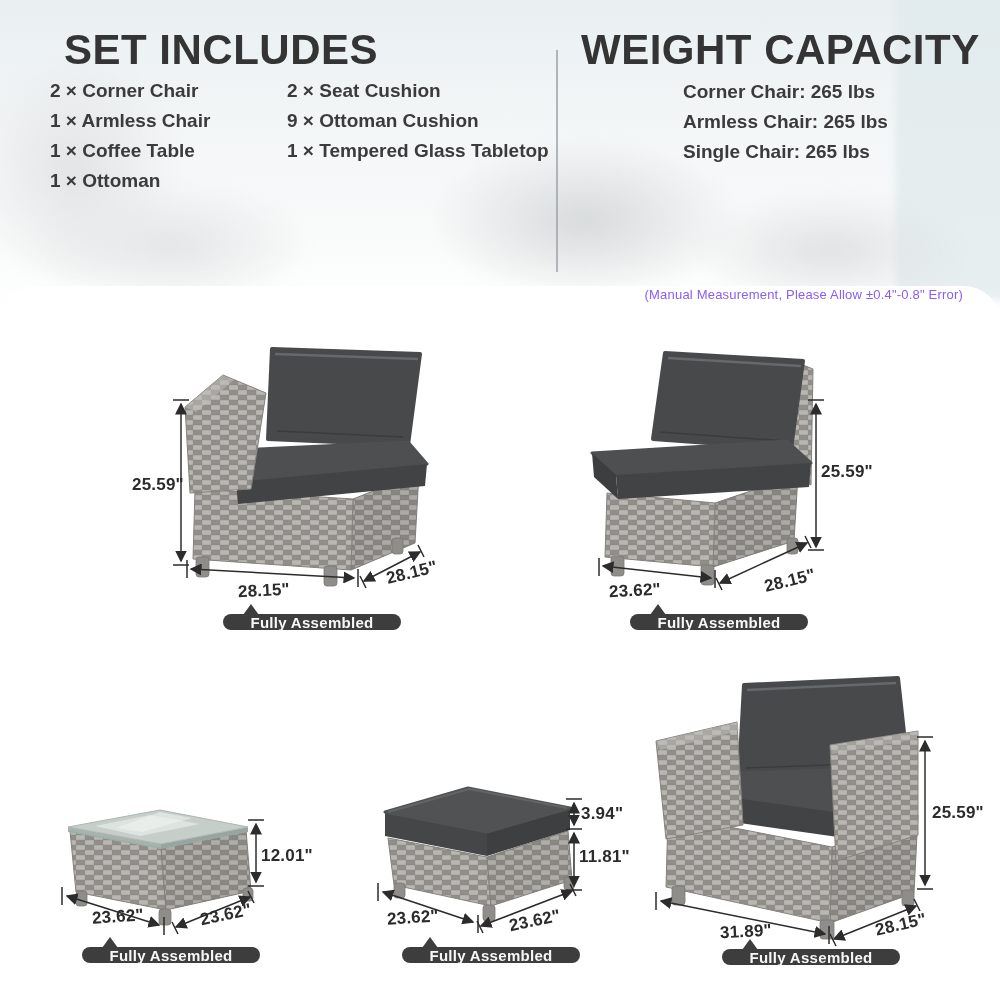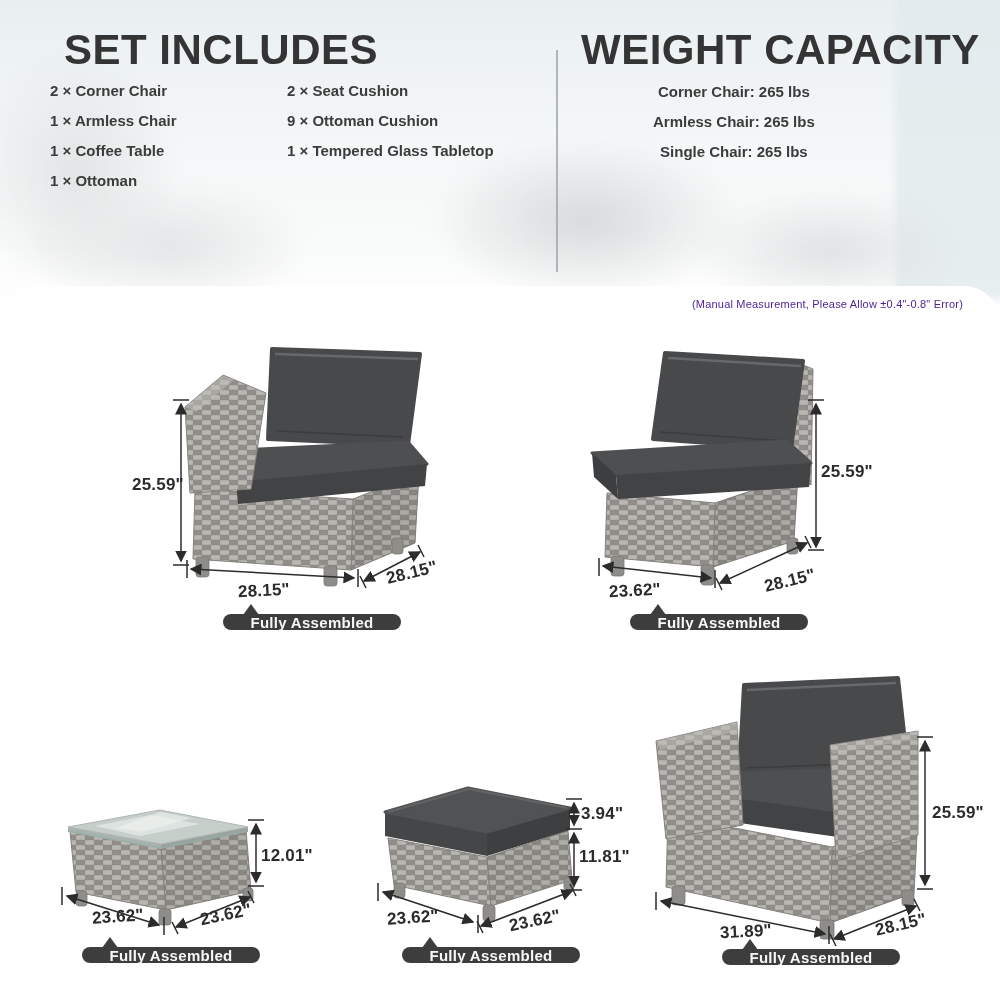--- a/index.html
+++ b/index.html
@@ -12,29 +12,29 @@
   .b1{left:-30px;top:50px;width:210px;height:240px;background:radial-gradient(closest-side,#e2e4e5,rgba(226,228,229,0));}
   .b2{left:430px;top:140px;width:310px;height:160px;background:radial-gradient(closest-side,#d7dadb,rgba(215,218,219,0));}
   .b3{left:895px;top:-20px;width:120px;height:320px;border-radius:0;background:#e0eaec;opacity:.75;filter:blur(4px);}
   .b4{left:30px;top:180px;width:280px;height:130px;background:radial-gradient(closest-side,#e3e5e6,rgba(227,229,230,0));}
   .b5{left:690px;top:190px;width:280px;height:120px;background:radial-gradient(closest-side,#dfe2e3,rgba(223,226,227,0));}
   .hero h1{position:absolute;margin:4px;font-size:42px;font-weight:700;letter-spacing:.5px;
            color:#343434;text-align:left;white-space:nowrap;}
   .title-left{left:60px;top:22px;width:400px;}
   .title-right{left:577px;top:22px;width:400px;}
   .hero ul{list-style:none;margin:0;padding:0;position:absolute;}
-  .hero li{font-size:15px;font-weight:600;color:#3b3b3b;line-height:30px;white-space:nowrap;}
+  .hero li{font-size:19px;font-weight:600;color:#3b3b3b;line-height:30px;white-space:nowrap;}
   .col1{left:50px;top:76px;}
   .col2{left:287px;top:76px;}
-  .wcol{left:653px;top:77px;text-align:center;}
+  .wcol{left:683px;top:77px;}
   .divider{position:absolute;left:556px;top:50px;width:2px;height:222px;background:#99a1a5;opacity:.75;}
   
   .panel{position:absolute;left:0;top:286px;width:1000px;height:714px;background:#fff;
          border-radius:36px 36px 0 0;}
-  .note{position:absolute;right:37px;top:12px;font-size:11px;color:#4c1d95;letter-spacing:.2px;}
+  .note{position:absolute;right:37px;top:1px;font-size:13px;color:#8b5cf6;letter-spacing:.2px;}
   
   .card{position:absolute;}
   .card svg{position:absolute;left:0;top:0;}
   .dim-label{position:absolute;font-size:17px;font-weight:700;color:#2b2b2b;white-space:nowrap;letter-spacing:.2px;}
   .badge{position:absolute;width:178px;height:16px;background:#3d3d3d;border-radius:12px;
          display:flex;align-items:center;justify-content:center;}
   .badge .tri{position:absolute;left:20px;top:-10px;width:0;height:0;
               border-left:8px solid transparent;border-right:8px solid transparent;
               border-bottom:11px solid #3d3d3d;}
   .badge .txt{font-size:15px;font-weight:600;color:#f7f7f7;letter-spacing:.3px;}

